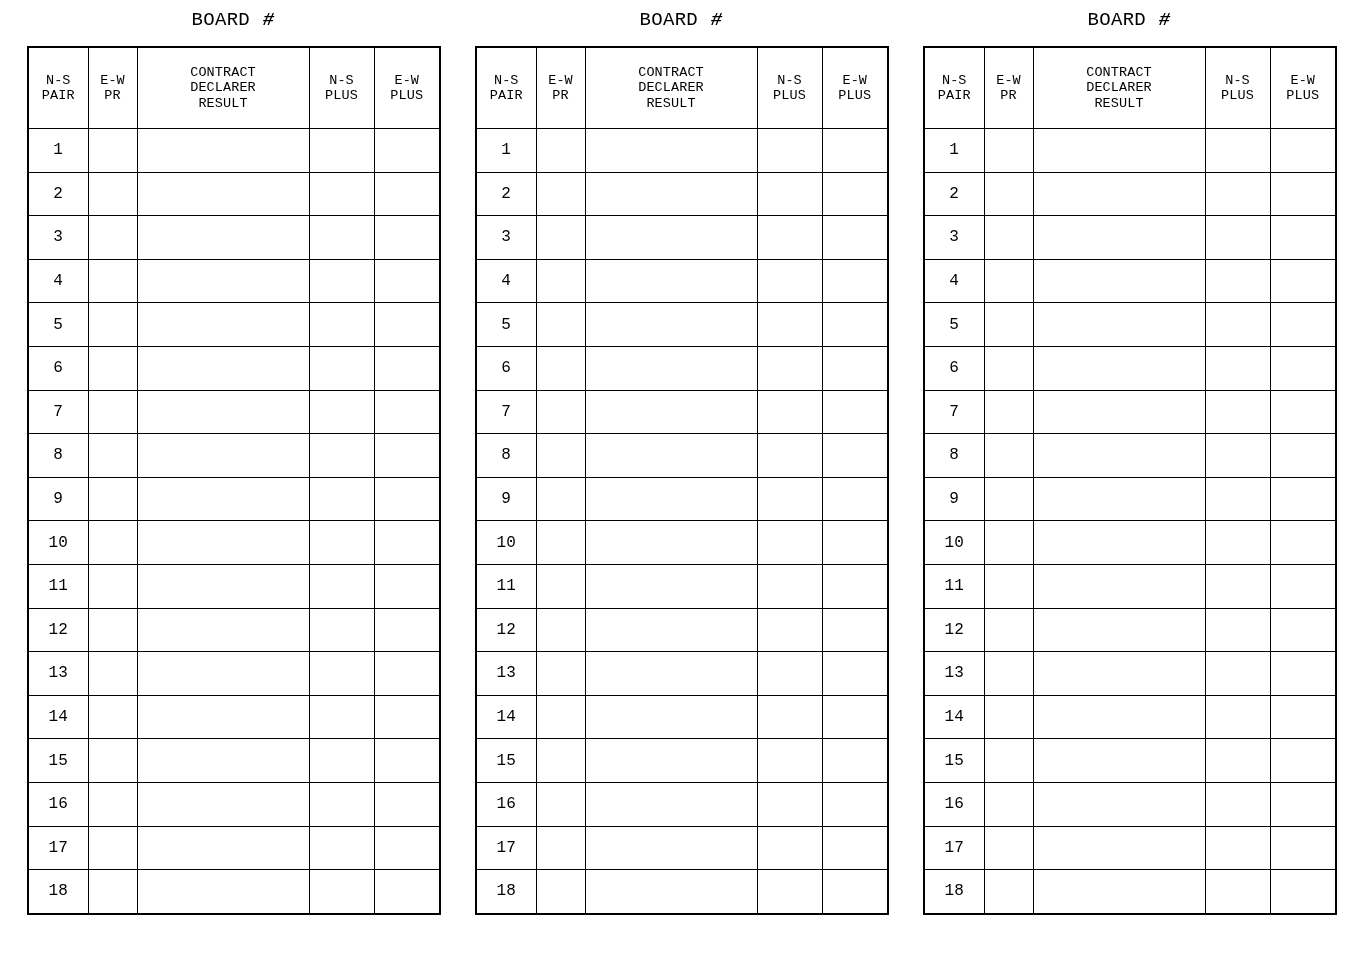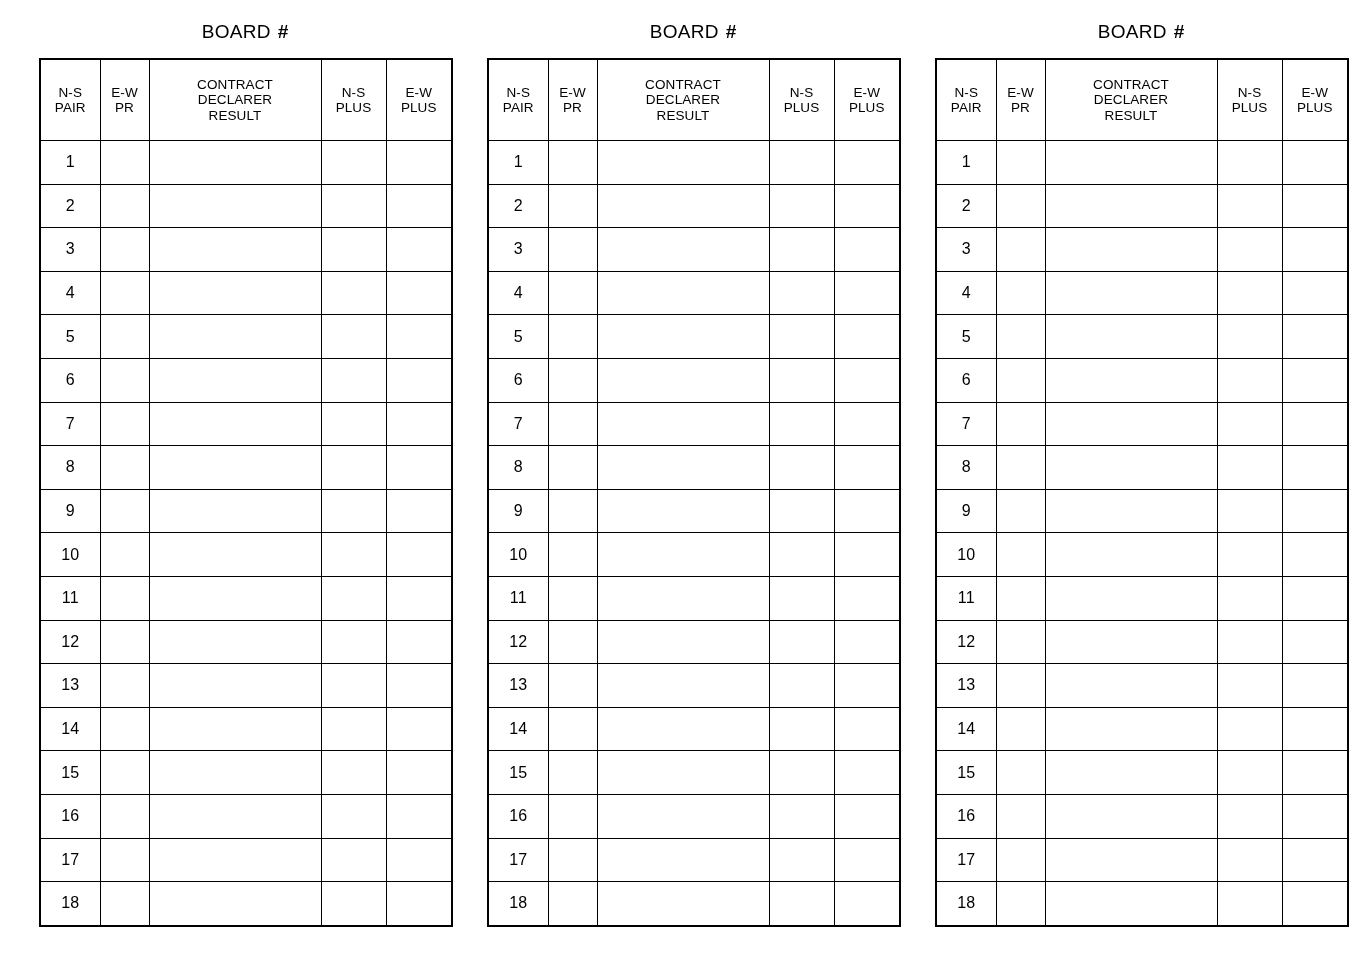--- a/index.html
+++ b/index.html
@@ -16,22 +16,23 @@
   }
 
   #sheet {
     position: relative;
     width: 1360px;
     height: 736px;
     display: flex;
     flex-direction: row;
     align-items: flex-start;
     justify-content: flex-start;
-    padding: 12px;
+    padding: 0;
     box-sizing: border-box;
+    font-family: Liberation Mono, monospace;
   }
 
   .board-block {
     width: 412px;
     margin-top: 8px;
     box-sizing: content-box;
   }
   .board-block.b1 { margin-left: 27px; }
   .board-block.b2 { margin-left: 36px; }
   .board-block.b3 { margin-left: 36px; }

